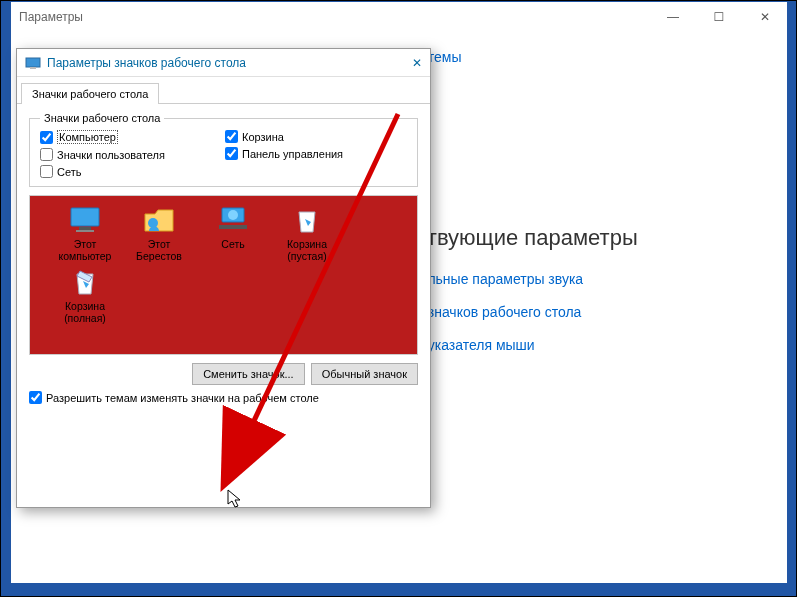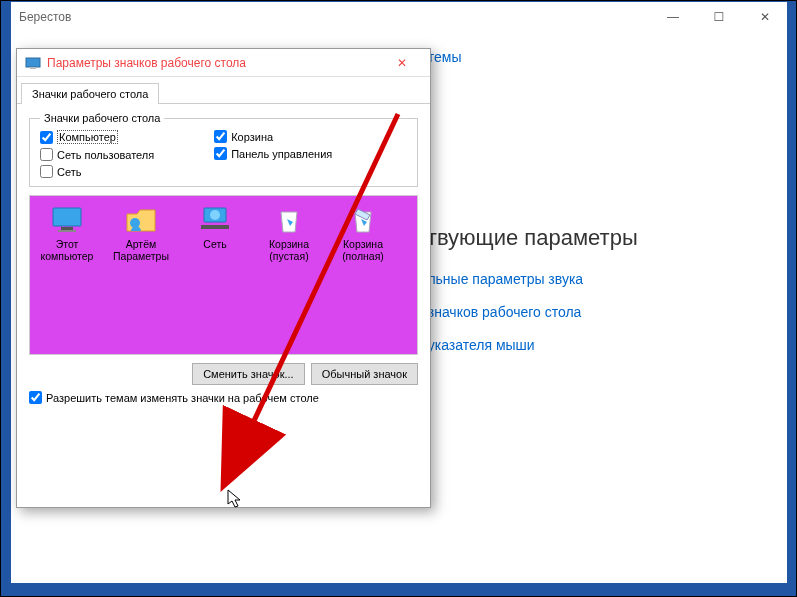--- a/index.html
+++ b/index.html
@@ -30,21 +30,21 @@
   .dialog {
     position: absolute;
     left: 15px; top: 47px;
     width: 415px; height: 460px;
     background: #fff;
     border: 1px solid #999;
     box-shadow: 4px 4px 12px rgba(0,0,0,.35);
   }
   .dialog-titlebar {
     height: 28px; display: flex; align-items: center; justify-content: space-between;
-    padding: 0 15px 0 8px; font-size: 12px; color: #ef4444;
+    padding: 0 0 0 8px; font-size: 12px; color: #0369a1;
     border-bottom: 1px solid #e0e0e0;
   }
   .dialog-titlebar .left { display:flex; align-items:center; gap:6px; }
   .dialog-close { width:26px; text-align:center; }
 
   .tab-strip { height: 26px; display:flex; align-items:flex-end; padding-left:4px; background:#fff; }
   .tab {
     border:1px solid #ccc; border-bottom:none; padding:4px 10px; font-size:11px;
     background:#fff; position:relative; top:1px;
   }
@@ -52,22 +52,22 @@
 
   fieldset { border:1px solid #ccc; padding:6px 10px 8px 10px; margin-bottom:8px; }
   legend { font-size:11px; padding:0 4px; }
   .cb-row { display:flex; gap:60px; }
   .cb-col { display:flex; flex-direction:column; gap:4px; }
   label.cb { font-size:11px; display:flex; align-items:center; gap:4px; }
   label.cb input { width:13px; height:13px; }
   .cb-selected { border:1px dotted #555; padding:0 1px; }
 
   .icon-pane {
-    border:1px solid #ccc; height:160px; padding:8px 4px;
-    background:#d946ef; margin-bottom:8px;
+    border:1px solid #ccc; height:160px; padding:8px 22px;
+    background:#b91c1c; margin-bottom:8px;
   }
   .icon-grid { display:flex; flex-wrap:wrap; gap:4px 8px; }
   .desk-icon { width:66px; text-align:center; font-size:10.5px; line-height:1.15; }
   .desk-icon .ic { width:36px; height:32px; margin:0 auto 2px auto; display:flex; align-items:center; justify-content:center; }
 
   .btn-row-right { display:flex; justify-content:flex-end; gap:6px; margin-bottom:6px; }
   .btn { font-size:11px; padding:2px 10px; min-width:86px; height:22px; background:#e1e1e1; border:1px solid #adadad; cursor:default; }
   .btn.wide { min-width:100px; }
   .btn.disabled { color:#9a9a9a; }
   .btn.ok { outline:3px solid #d40000; outline-offset:1px; }
@@ -83,21 +83,21 @@
   .arrow { position:absolute; left:0; top:0; pointer-events:none; }
 
   .cursor { position:absolute; left:226px; top:488px; pointer-events:none; }
 
 </style>
 </head>
 <body>
 
 <div class="parent-window">
   <div class="parent-titlebar">
-    <span>Берестов</span>
+    <span>Параметры</span>
     <div class="parent-controls">
       <span>—</span>
       <span>☐</span>
       <span>✕</span>
     </div>
   </div>
   <div class="parent-body">
     <a class="theme-link">ры темы</a>
     <h2>тствующие параметры</h2>
     <a>ительные параметры звука</a>
@@ -128,21 +128,21 @@
     <fieldset>
       <legend>Значки рабочего стола</legend>
       <div class="cb-row">
         <div class="cb-col">
           <label class="cb">
             <input type="checkbox" checked="" style="">
             <span class="cb-selected">Компьютер</span>
           </label>
           <label class="cb">
             <input type="checkbox" style="">
-            <span>Сеть пользователя</span>
+            <span>Значки пользователя</span>
           </label>
           <label class="cb">
             <input type="checkbox" style="">
             <span>Сеть</span>
           </label>
         </div>
         <div class="cb-col">
           <label class="cb">
             <input type="checkbox" checked="" style="">
             <span>Корзина</span>
@@ -168,21 +168,21 @@
           <div>Этот компьютер</div>
         </div>
         <div class="desk-icon">
           <div class="ic">
             <svg width="34" height="30">
                 <path d="M3 9h10l3-4h15v21H3z" fill="#ffd36b" stroke="#d8a020"></path>
                 <circle cx="11" cy="18" r="5" fill="#3aa4ea"></circle>
                 <path d="M7 26c0-3 3-5 5-5s5 2 5 5" fill="#3aa4ea"></path>
               </svg>
           </div>
-          <div>Артём Параметры</div>
+          <div>Этот Берестов</div>
         </div>
         <div class="desk-icon">
           <div class="ic">
             <svg width="34" height="30">
                 <rect x="6" y="3" width="22" height="14" rx="1" fill="#3aa4ea" stroke="#1d74b8"></rect>
                 <rect x="3" y="20" width="28" height="4" fill="#555"></rect>
                 <circle cx="17" cy="10" r="5" fill="#7fd2ff"></circle>
               </svg>
           </div>
           <div>Сеть</div>

